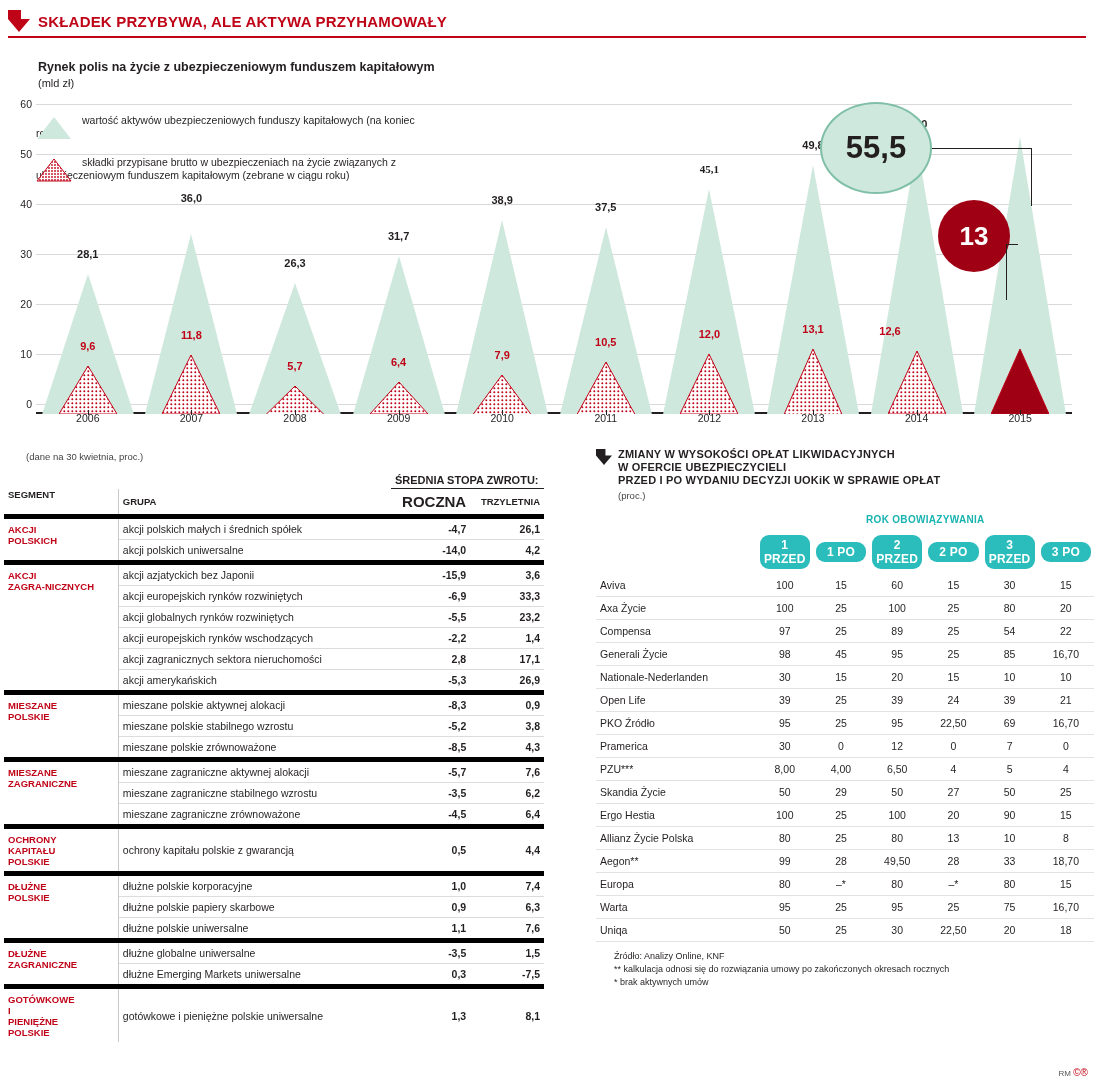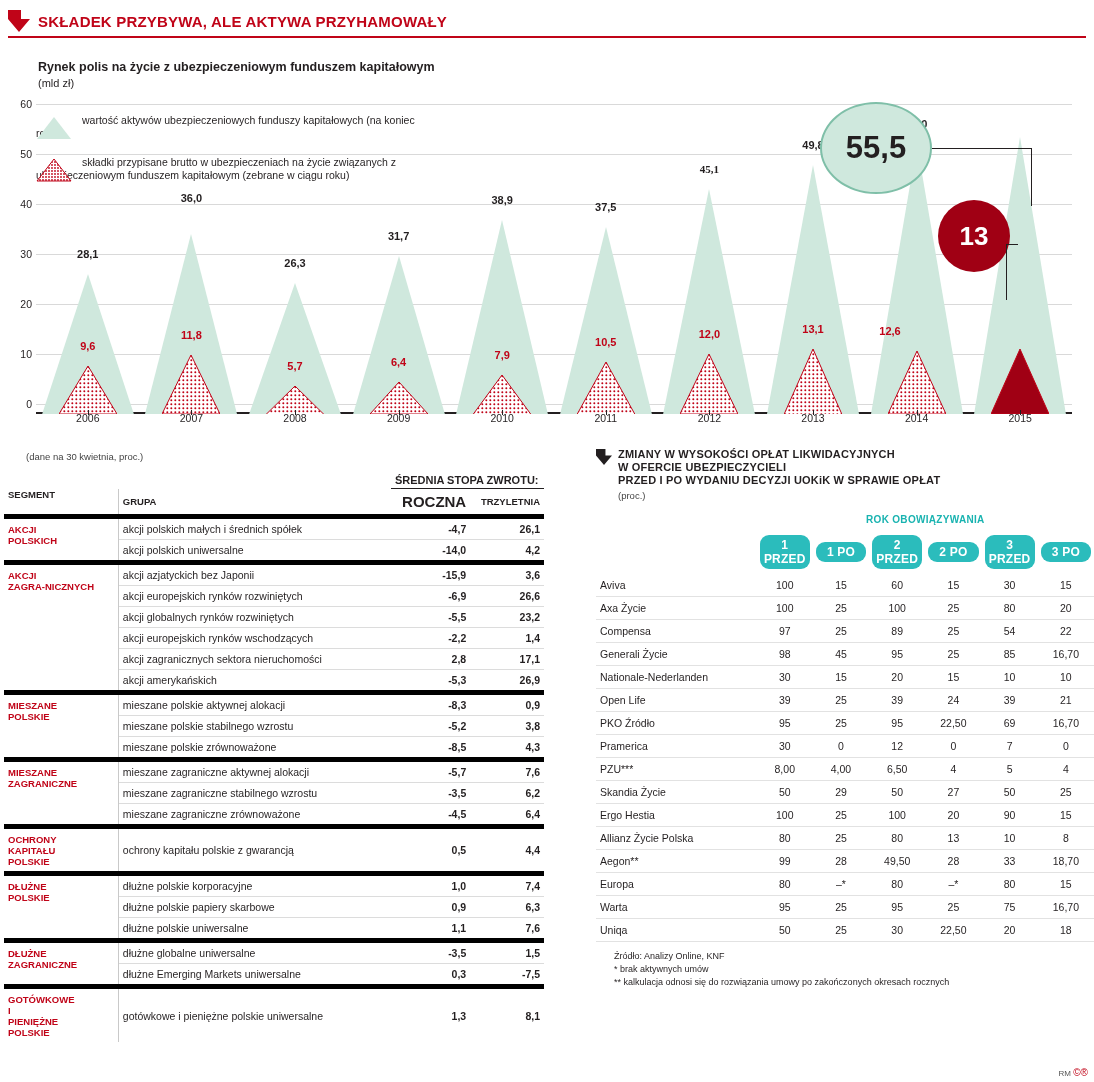--- a/index.html
+++ b/index.html
@@ -399,21 +399,21 @@
           </tr>
           <tr class="segline">
             <td class="seg" rowspan="6">AKCJI<br>ZAGRA-NICZNYCH</td>
             <td class="grp">akcji azjatyckich bez Japonii</td>
             <td class="num">-15,9</td>
             <td class="num">3,6</td>
           </tr>
           <tr class="rowline">
             <td class="grp">akcji europejskich rynków rozwiniętych</td>
             <td class="num">-6,9</td>
-            <td class="num">26,6</td>
+            <td class="num">33,3</td>
           </tr>
           <tr class="rowline">
             <td class="grp">akcji globalnych rynków rozwiniętych</td>
             <td class="num">-5,5</td>
             <td class="num">23,2</td>
           </tr>
           <tr class="rowline">
             <td class="grp">akcji europejskich rynków wschodzących</td>
             <td class="num">-2,2</td>
             <td class="num">1,4</td>
@@ -685,22 +685,22 @@
             <td class="v">25</td>
             <td class="v">30</td>
             <td class="v">22,50</td>
             <td class="v">20</td>
             <td class="v">18</td>
           </tr>
         </tbody>
       </table>
     <div class="footnotes" id="footnotes">
         <div class="src">Źródło: Analizy Online, KNF</div>
+        <div>** kalkulacja odnosi się do rozwiązania umowy po zakończonych okresach rocznych</div>
         <div>* brak aktywnych umów</div>
-        <div>** kalkulacja odnosi się do rozwiązania umowy po zakończonych okresach rocznych</div>
       </div>
   </div>
 
   <div class="rm">
     <span>RM</span>
     <span class="cc">©®</span>
   </div>
 </div>
 
 </body></html>

